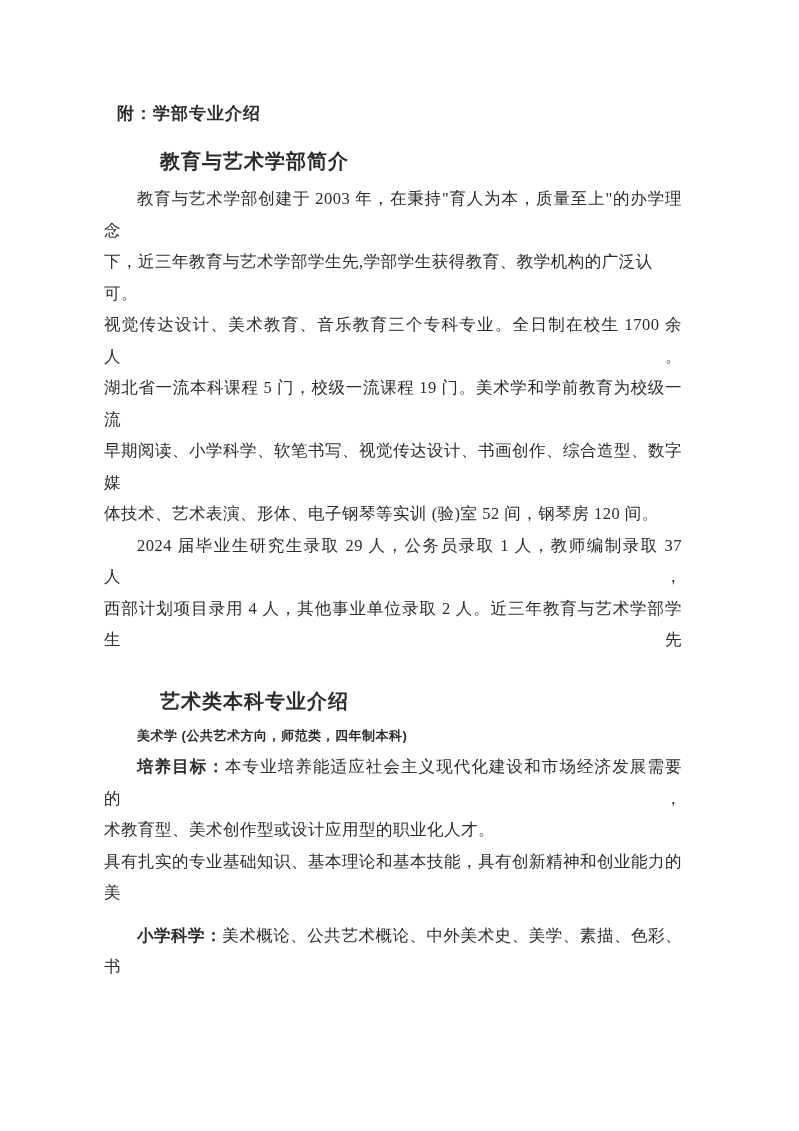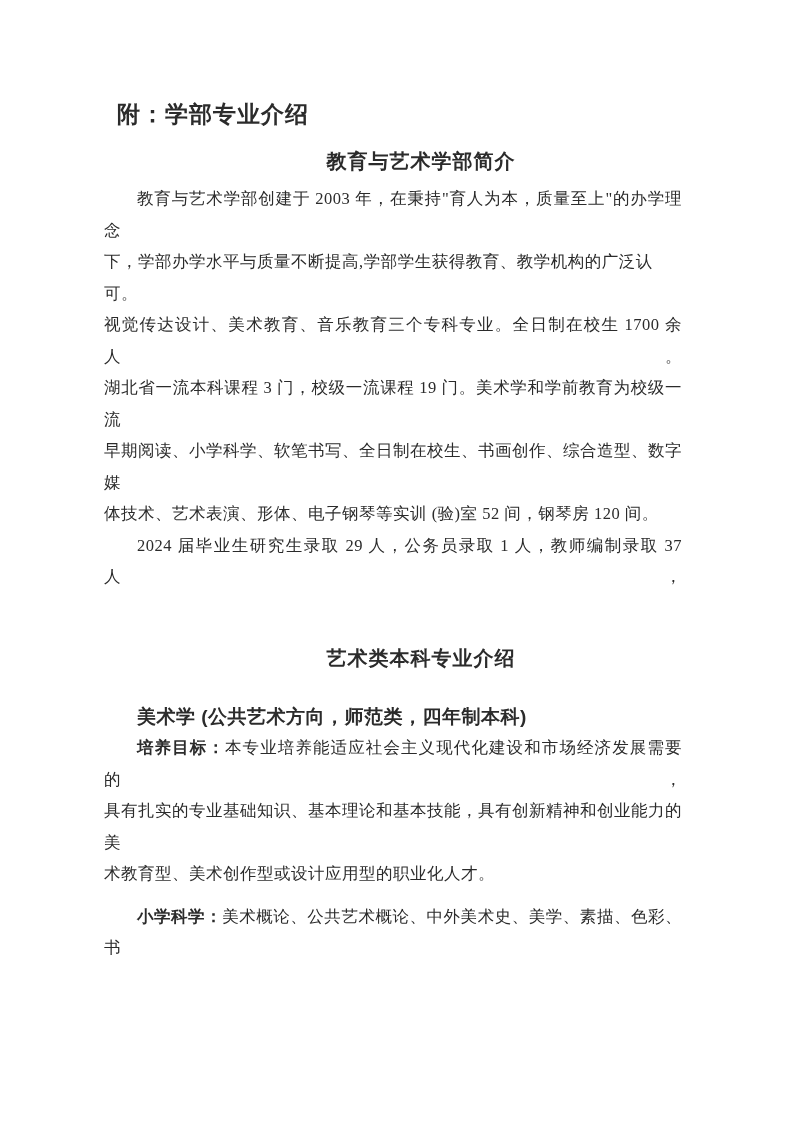--- a/index.html
+++ b/index.html
@@ -11,95 +11,95 @@
     color: #2b2b2b;
   }
   .doc {
     padding-top: 102px;
     margin-left: 104px;
     width: 578px;
   }
   .att {
     font-family: "Liberation Sans", "DejaVu Sans", sans-serif;
     font-weight: 700;
-    font-size: 23px;
+    font-size: 17px;
     line-height: 24px;
     margin-left: 13px;
     letter-spacing: 1px;
   }
   .sec-title {
     font-family: "Liberation Sans", "DejaVu Sans", sans-serif;
     font-weight: 700;
     font-size: 20px;
     line-height: 27px;
-    text-align: center;
     margin-left: 56px;
     letter-spacing: 1px;
   }
   .t1 { margin-top: 22px; }
-  .t2 { margin-top: 52px; }
+  .t2 { margin-top: 32px; }
   .para { margin: 0; }
   .line {
     font-size: 16.5px;
     line-height: 31.5px;
     letter-spacing: 0.5px;
   }
   .jf {
     text-align: justify;
     text-align-last: justify;
   }
   .ind { text-indent: 33px; }
   .lead, .prog {
     font-family: "Liberation Sans", "DejaVu Sans", sans-serif;
     font-weight: 700;
   }
   .prog {
-    font-size: 19px;
+    font-size: 13px;
     line-height: 31.5px;
     text-indent: 33px;
-    margin-top: 29px;
+    margin-top: 5px;
     letter-spacing: 0.5px;
   }
   .s0p0 { margin-top: 8px; }
   .s1p0 { margin-top: 0; }
   .s1p1 { margin-top: 11px; }
 </style>
 </head>
 <body>
 
 <div class="doc">
 
   <div class="att">附：学部专业介绍</div>
 
   <div class="sec-title t1">教育与艺术学部简介</div>
 
   <div class="para s0p0">
     <div class="line jf ind">教育与艺术学部创建于 2003 年，在秉持"育人为本，质量至上"的办学理念</div>
-    <div class="line">下，学部办学水平与质量不断提高,学部学生获得教育、教学机构的广泛认可。</div>
+    <div class="line">下，近三年教育与艺术学部学生先,学部学生获得教育、教学机构的广泛认可。</div>
   </div>
 
   <div class="para">
     <div class="line jf">视觉传达设计、美术教育、音乐教育三个专科专业。全日制在校生 1700 余人。</div>
-    <div class="line jf">湖北省一流本科课程 3 门，校级一流课程 19 门。美术学和学前教育为校级一流</div>
-    <div class="line jf">早期阅读、小学科学、软笔书写、全日制在校生、书画创作、综合造型、数字媒</div>
+    <div class="line jf">湖北省一流本科课程 5 门，校级一流课程 19 门。美术学和学前教育为校级一流</div>
+    <div class="line jf">早期阅读、小学科学、软笔书写、视觉传达设计、书画创作、综合造型、数字媒</div>
     <div class="line">体技术、艺术表演、形体、电子钢琴等实训 (验)室 52 间，钢琴房 120 间。</div>
   </div>
 
   <div class="para">
     <div class="line jf ind">2024 届毕业生研究生录取 29 人，公务员录取 1 人，教师编制录取 37 人，</div>
+    <div class="line jf">西部计划项目录用 4 人，其他事业单位录取 2 人。近三年教育与艺术学部学生先</div>
   </div>
 
   <div class="sec-title t2">艺术类本科专业介绍</div>
 
   <div class="prog"><span>美术学</span><span> (公共艺术方向，师范类，四年制本科)</span></div>
 
   <div class="para s1p0">
     <div class="line jf ind"><span class="lead">培养目标：</span><span>本专业培养能适应社会主义现代化建设和市场经济发展需要的，</span></div>
+    <div class="line">术教育型、美术创作型或设计应用型的职业化人才。</div>
     <div class="line jf">具有扎实的专业基础知识、基本理论和基本技能，具有创新精神和创业能力的美</div>
-    <div class="line">术教育型、美术创作型或设计应用型的职业化人才。</div>
   </div>
 
   <div class="para s1p1">
     <div class="line jf ind"><span class="lead">小学科学：</span><span>美术概论、公共艺术概论、中外美术史、美学、素描、色彩、书</span></div>
 
   </div>
 
 </div>
 
 </body></html>

